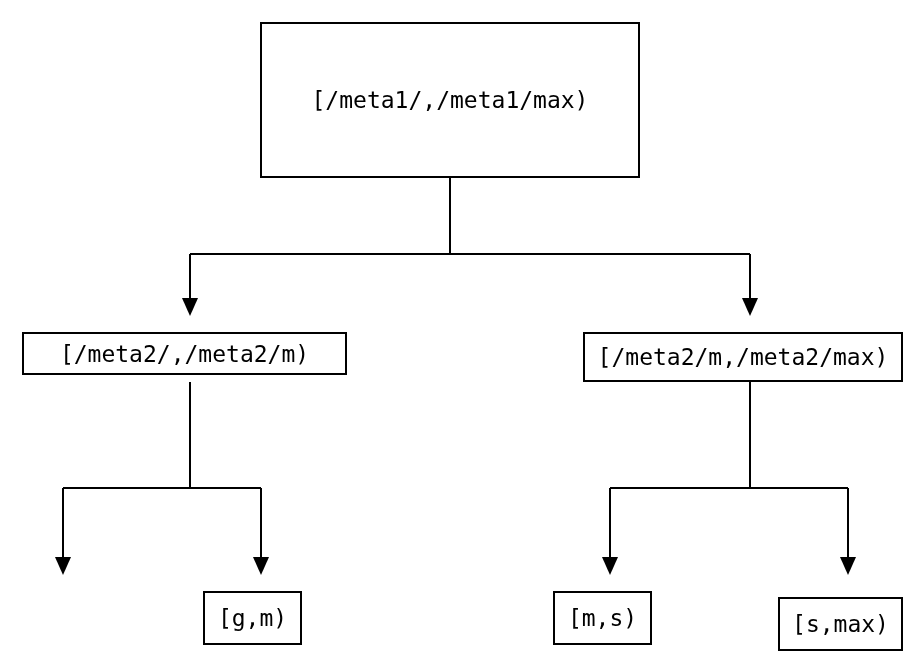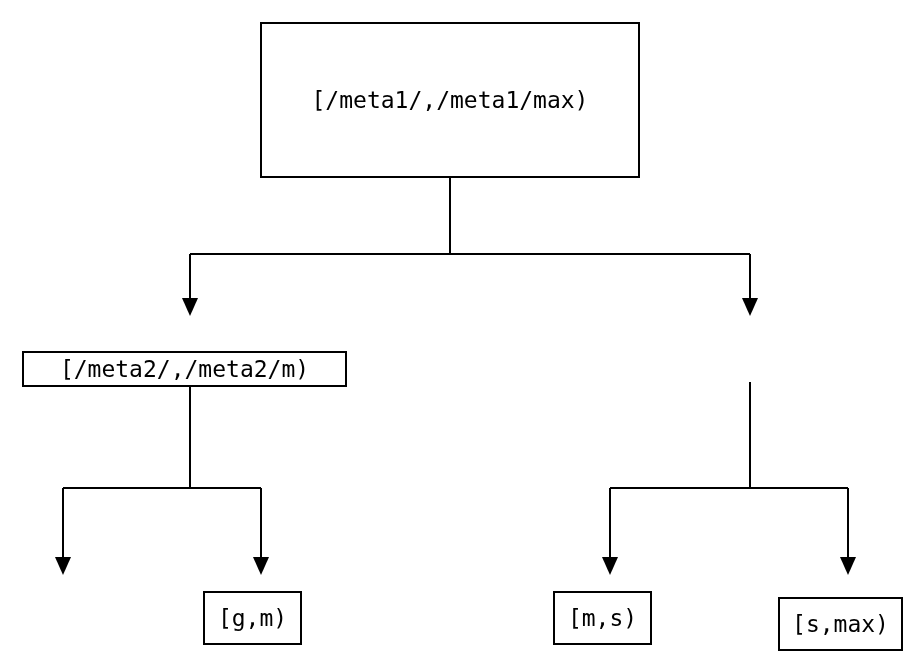--- a/index.html
+++ b/index.html
@@ -45,21 +45,21 @@
     border:2px solid var(--box-border);
     background:var(--bg-color);
     display:flex;
     align-items:center;
     justify-content:center;
     font-size:23px;
     letter-spacing:0;
     white-space:nowrap;
   }
   .node-root   {left:260px; top:14px;  width:380px; height:156px;}
-  .node-mid-l  {left:22px;  top:343px; width:325px; height:36px;}
+  .node-mid-l  {left:22px;  top:324px; width:325px; height:43px;}
   .node-mid-r  {left:583px; top:324px; width:320px; height:50px;}
   .node-leaf-1 {left:8px;   top:583px; width:99px;  height:54px;}
   .node-leaf-2 {left:203px; top:583px; width:99px;  height:54px;}
   .node-leaf-3 {left:553px; top:583px; width:99px;  height:54px;}
   .node-leaf-4 {left:778px; top:589px; width:125px; height:54px;}
 </style>
 </head>
 <body>
 
 <div class="canvas">
@@ -85,20 +85,21 @@
     <path d="M610 480 V550"></path>
     <polygon points="602,549 618,549 610,567"></polygon>
     <path d="M848 480 V550"></path>
     <polygon points="840,549 856,549 848,567"></polygon>
   </svg>
 
   <div class="node node-root">[/meta1/,/meta1/max)</div>
 
   <div class="node node-mid-l">[/meta2/,/meta2/m)</div>
 
+  <div class="node node-mid-r">[/meta2/m,/meta2/max)</div>
 
 
   <div class="node node-leaf-3">[m,s)</div>
 
   <div class="node node-leaf-2">[g,m)</div>
 
   <div class="node node-leaf-4">[s,max)</div>
 
 </div>
 

